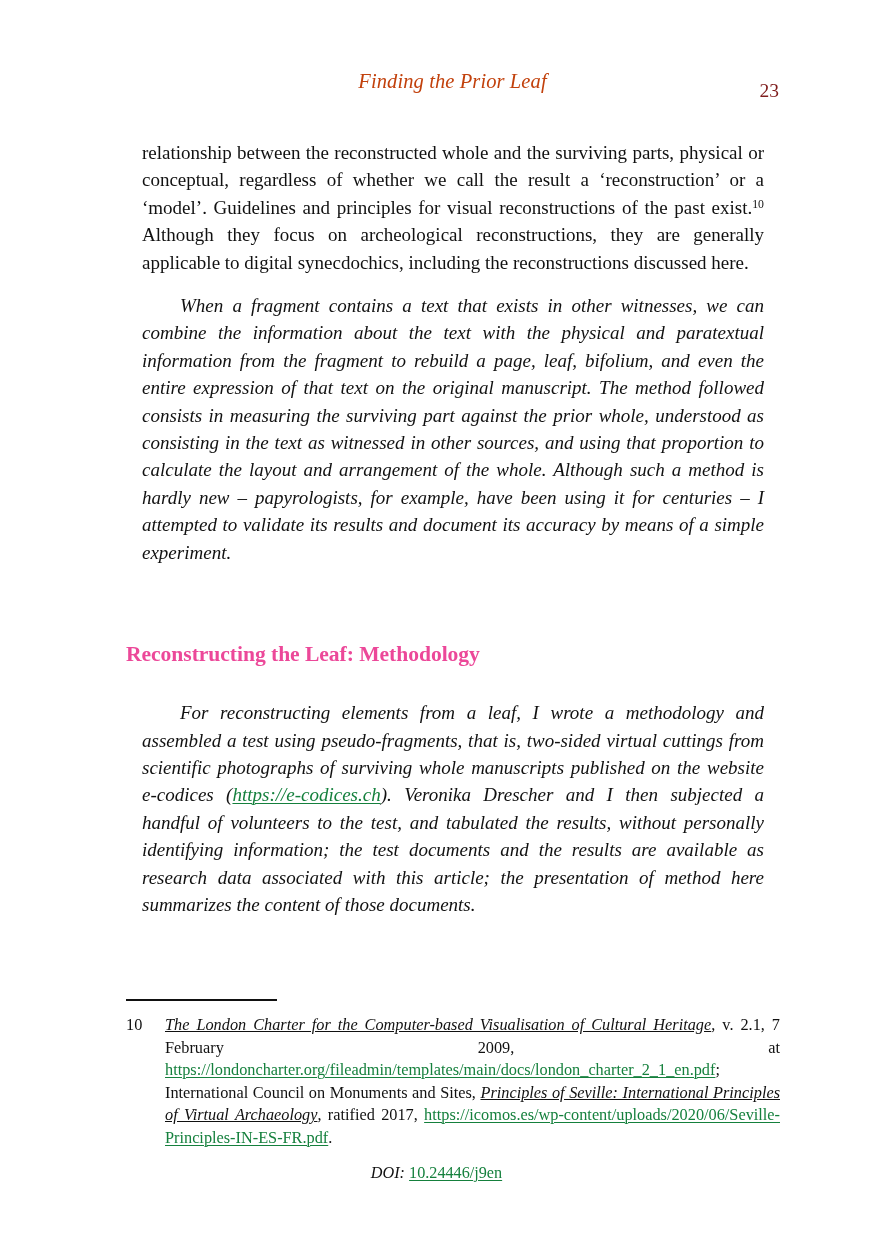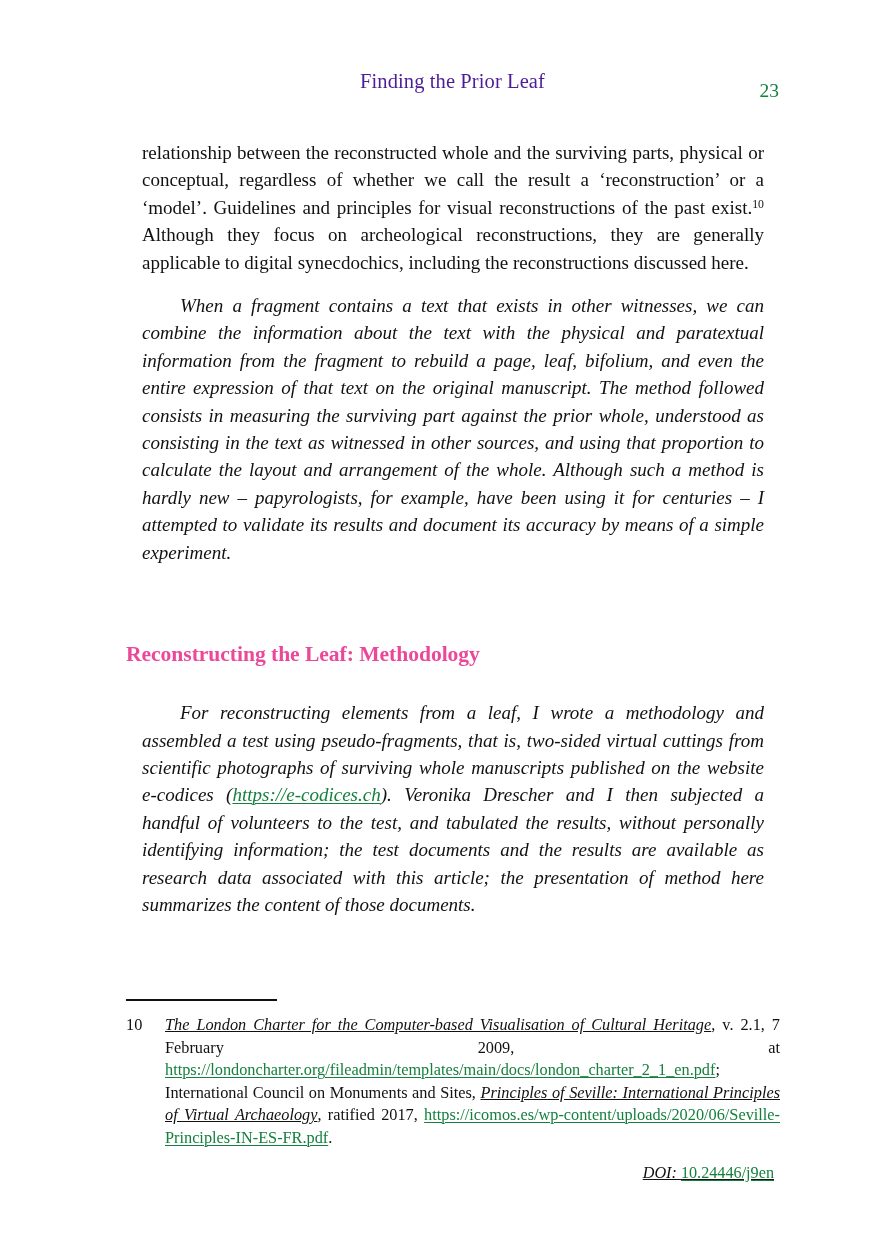--- a/index.html
+++ b/index.html
@@ -26,31 +26,32 @@
     position: absolute;
     left: 126px;
     top: 70px;
     width: 653px;
     height: 30px;
     display: flex;
     align-items: baseline;
     justify-content: center;
   }
   .running-head-title {
+    font-style: italic;
     font-size: 20.5px;
     letter-spacing: 0.1px;
-    color: #4c1d95;
+    color: #c2410c;
     white-space: nowrap;
   }
   .folio {
     position: absolute;
     right: 0;
     bottom: 0;
     font-size: 19.5px;
-    color: #15803d;
+    color: #7f1d1d;
     line-height: 1;
   }
 
   
   .textblock {
     position: absolute;
     left: 126px;
     top: 123px;
     width: 654px;
   }
@@ -122,28 +123,27 @@
     top: 0;
     width: 30px;
     font-size: 16.3px;
     text-align: left;
   }
   .fn-title { font-style: italic; text-decoration: underline; }
 
   
   .doi-line {
     position: absolute;
-    left: 121px;
+    left: 110px;
     top: 1162px;
     width: 653px;
-    text-align: right;
+    text-align: center;
     font-size: 16.2px;
     line-height: 22px;
     color: #111111;
-    text-decoration: underline;
   }
   .doi-label { font-style: italic; }
 </style>
 </head>
 <body>
 
 <div class="page">
 
   <div class="running-head">
     <span class="running-head-title">Finding the Prior Leaf</span>

